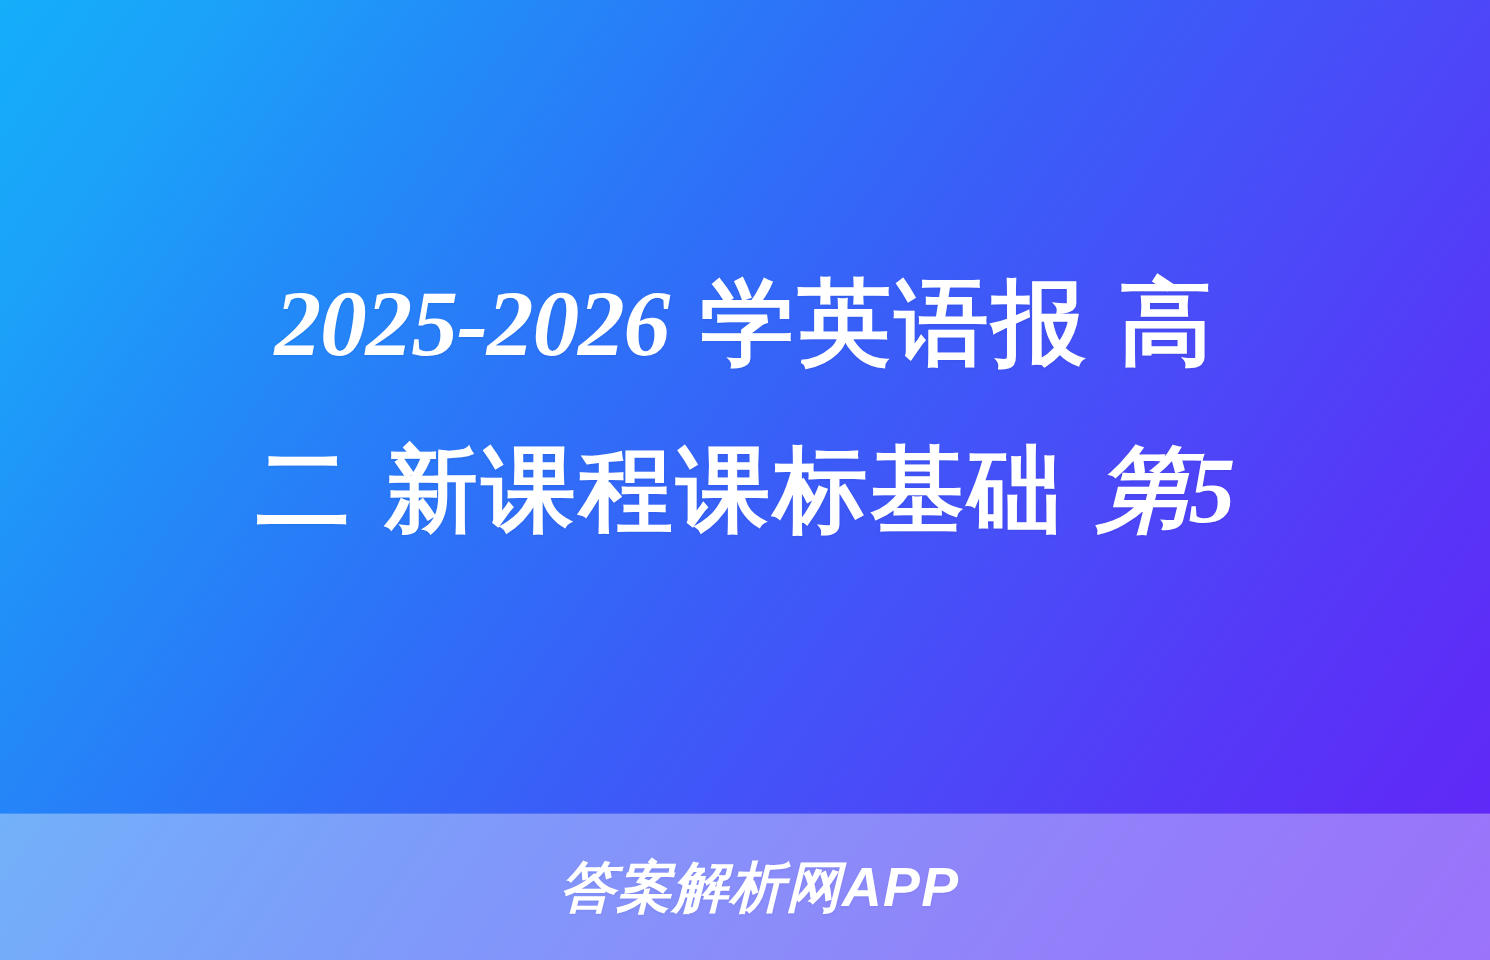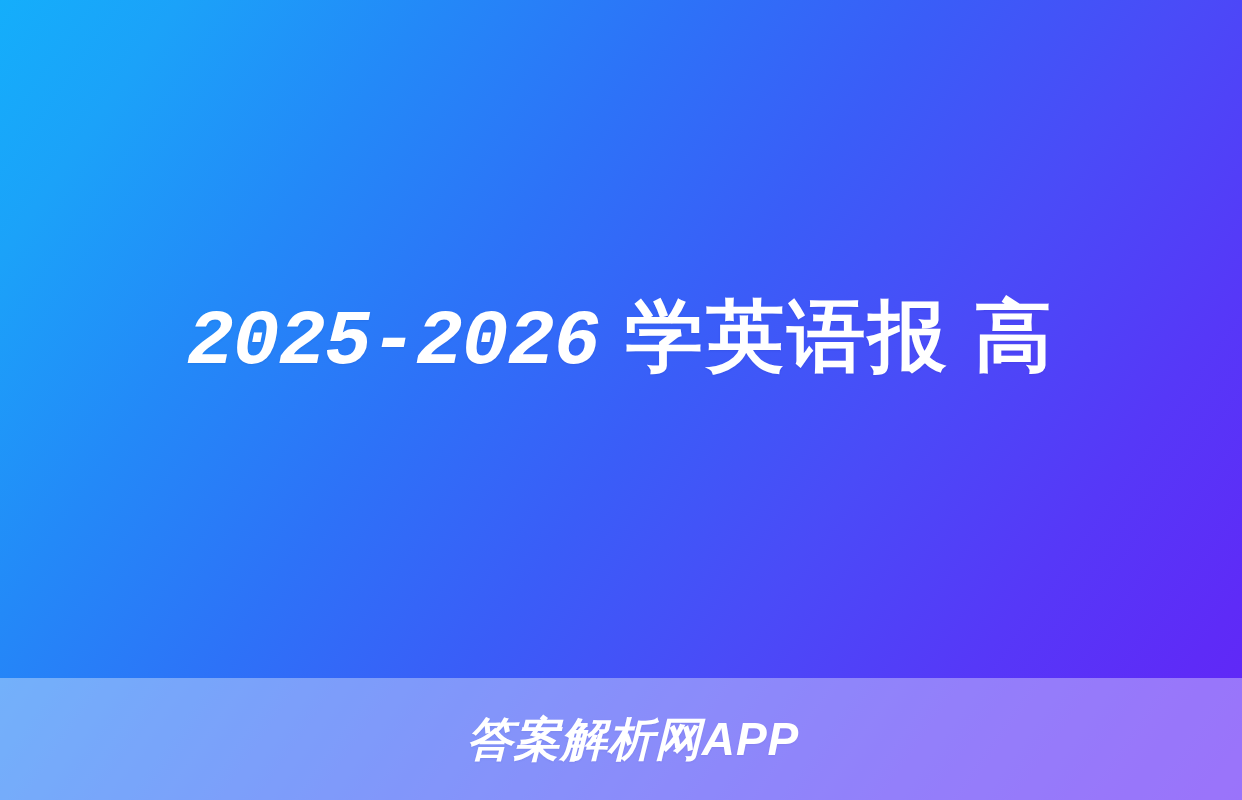--- a/index.html
+++ b/index.html
@@ -64,21 +64,21 @@
   .ln {
     display: block;
     white-space: nowrap;
   }
 
   
   .num {
     font-style: italic;
     font-weight: 700;
     letter-spacing: -1px;
-    font-family: Liberation Mono, monospace;
+    font-family: Liberation Serif, serif;
   }
 
   .cjk {
     letter-spacing: 3px;
   }
 
   .sp {
     display: inline-block;
     width: 26px;
   }
@@ -109,20 +109,21 @@
   }
 </style>
 </head>
 <body>
 
 <div id="banner">
 
   <div id="hero">
     <h1 id="hero-title">
       <span class="ln"><span class="num">2025-2026</span><span class="sp"></span><span class="cjk">学英语报 高</span></span>
+      <span class="ln"><span class="cjk">二</span><span class="sp"></span><span class="cjk">新课程课标基础</span><span class="sp"></span><span class="num">第5</span></span>
     </h1>
   </div>
 
   <div id="brand-band">
     <div id="brand-text">答案解析网APP</div>
   </div>
 
 </div>
 
 </body></html>

